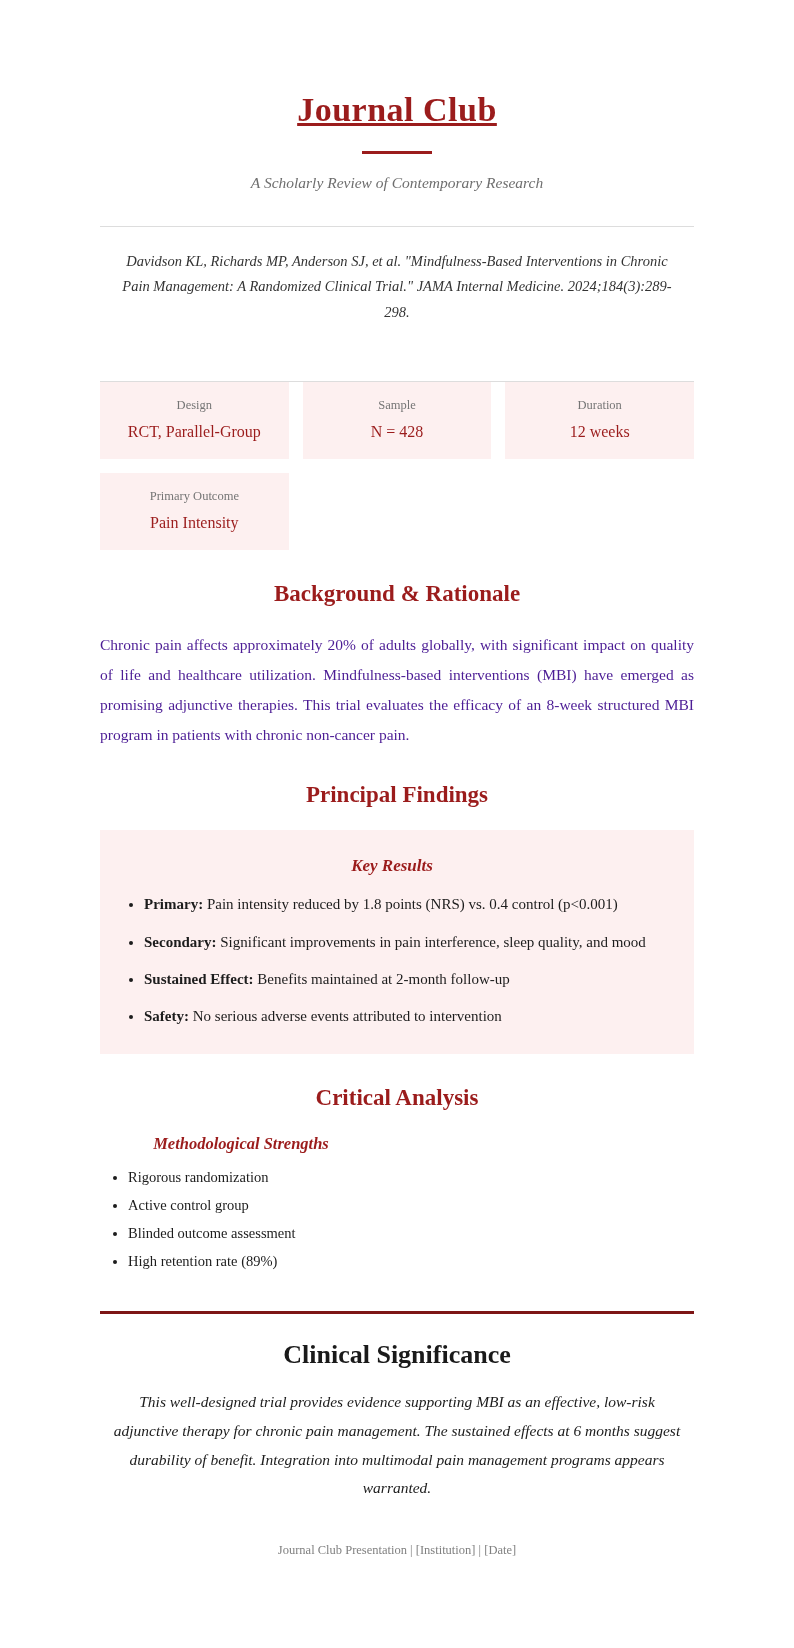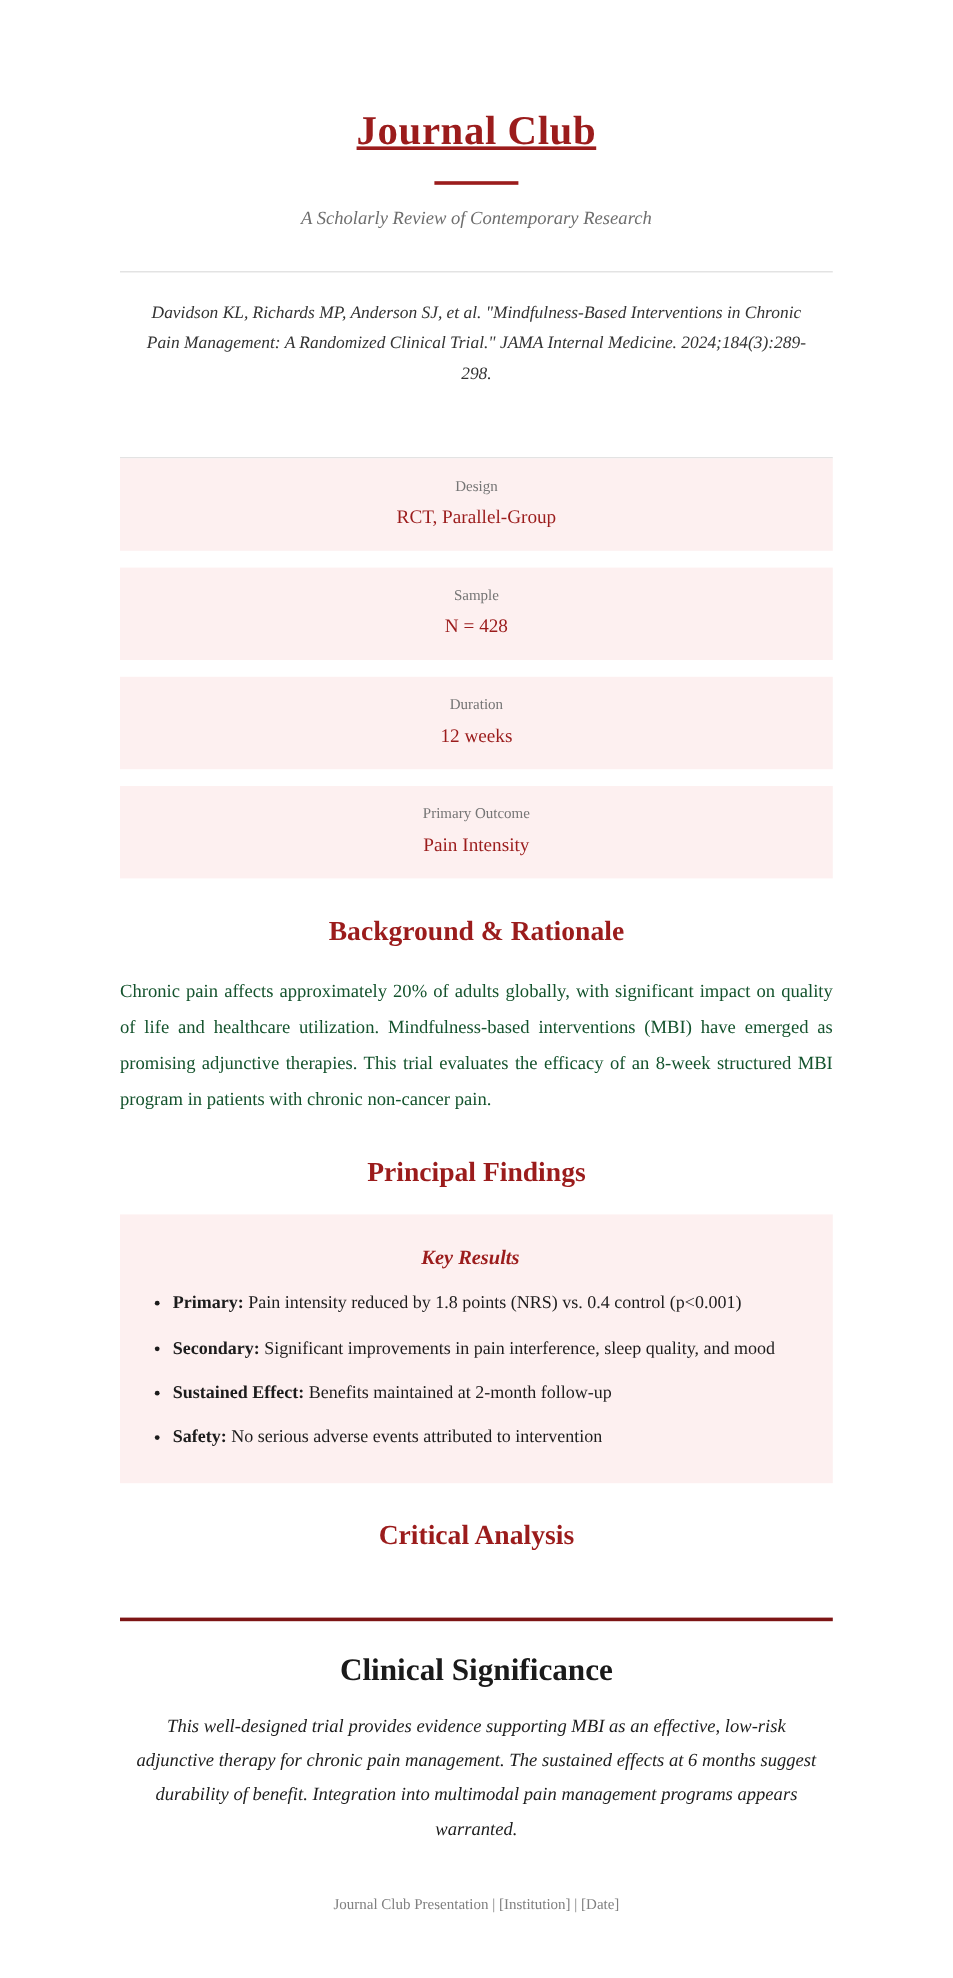--- a/index.html
+++ b/index.html
@@ -73,21 +73,21 @@
     font-weight: bold;
     color: #9b1c1c;
     text-align: center;
     margin: 30px 0 22px 0;
     line-height: 1.2;
   }
 
   
   .overview-grid {
     display: grid;
-    grid-template-columns: 1fr;
+    grid-template-columns: 1fr 1fr 1fr;
     gap: 14px;
     margin-bottom: 8px;
   }
   .overview-card {
     background: #fdf0f0;
     text-align: center;
     padding: 16px 10px 18px 10px;
     box-sizing: border-box;
   }
   .overview-card .card-label {
@@ -102,21 +102,21 @@
     font-weight: normal;
     color: #9b1c1c;
     text-align: center;
   }
 
   
   .body-text {
     font-size: 15.5px;
     line-height: 1.95;
     text-align: justify;
-    color: #14532d;
+    color: #4c1d95;
     margin: 0 0 6px 0;
   }
 
   
   .results-panel {
     background: #fdf0f0;
     padding: 20px 28px 24px 18px;
     box-sizing: border-box;
   }
   .results-panel-title {
@@ -252,20 +252,29 @@
       <li><b>Secondary:</b><span> Significant improvements in pain interference, sleep quality, and mood</span></li>
       <li><b>Sustained Effect:</b><span> Benefits maintained at 2-month follow-up</span></li>
       <li><b>Safety:</b><span> No serious adverse events attributed to intervention</span></li>
     </ul>
   </div>
 
   <h2 class="section-heading">Critical Analysis</h2>
 
   <div class="analysis-grid">
     <div>
+      <div class="analysis-col-title">Methodological Strengths</div>
+      <ul class="analysis-list">
+        <li>Rigorous randomization</li>
+        <li>Active control group</li>
+        <li>Blinded outcome assessment</li>
+        <li>High retention rate (89%)</li>
+      </ul>
+    </div>
+    <div>
     </div>
   </div>
 
   <hr class="hr-thick">
   <h2 class="significance-heading">Clinical Significance</h2>
   <p class="significance-text">This well-designed trial provides evidence supporting MBI as an effective, low-risk adjunctive therapy for chronic pain management. The sustained effects at 6 months suggest durability of benefit. Integration into multimodal pain management programs appears warranted.</p>
 
   <div class="footer">Journal Club Presentation | [Institution] | [Date]</div>
 
 </div>

